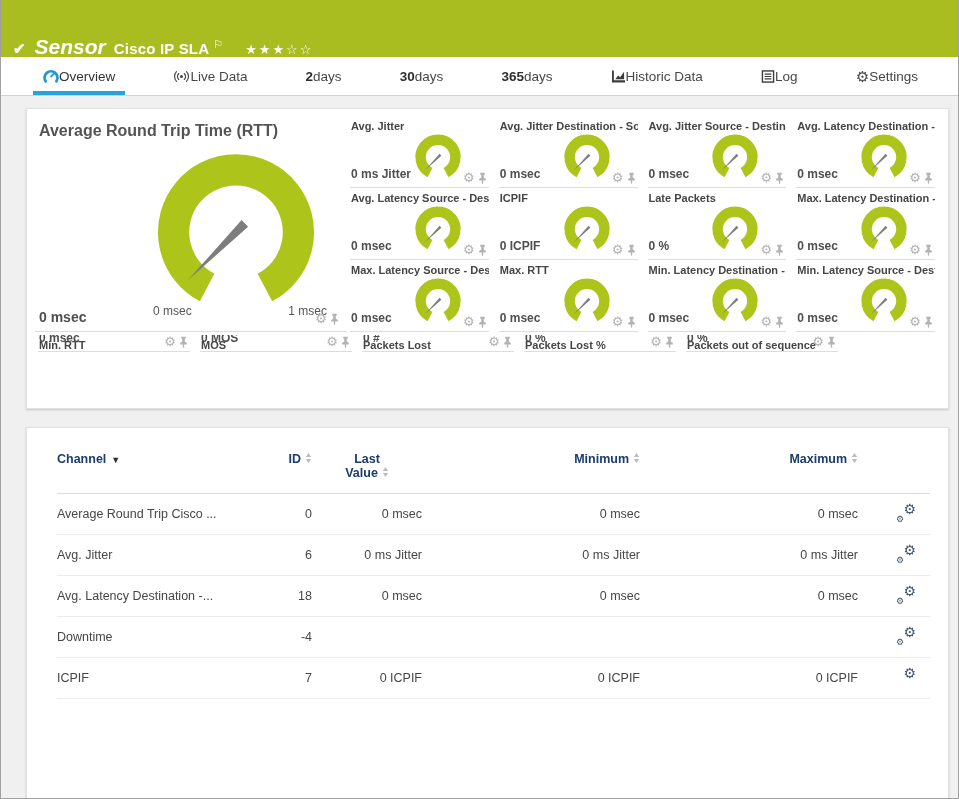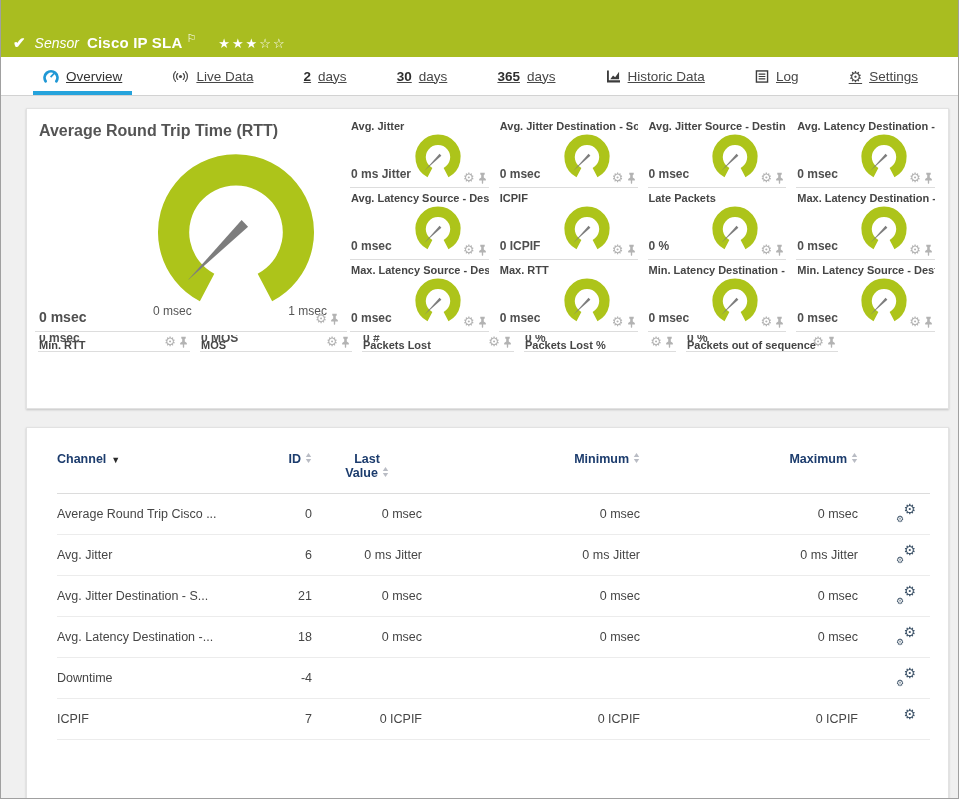--- a/index.html
+++ b/index.html
@@ -9,34 +9,34 @@
   .window {
     width:959px; height:799px; background:#f0f0f0;
     border-left:1px solid #a0a0a0; border-right:1px solid #a0a0a0; border-bottom:1px solid #a0a0a0;
     overflow:hidden; position:relative;
   }
 
   
   .sensor-header { height:57px; background:#a9bd20; color:#fff; padding:5px 14px 0 12px; }
   .hrow { display:flex; align-items:baseline; }
   .check-glyph { font-size:15px; font-weight:bold; margin-right:9px; }
-  .kind-label { font-style:italic; font-size:14px; margin-right:8px; font-weight:normal;margin-top:30px; }
+  .kind-label { font-style:italic; font-size:21px; margin-right:8px; font-weight:bold;margin-top:30px; }
   .sensor-name { font-weight:bold; font-size:15px; letter-spacing:.2px; }
   .flag-glyph { font-size:11px; margin-left:4px; position:relative; top:-6px; cursor:pointer; }
   .stars { margin-left:22px; font-size:13px; letter-spacing:2px; cursor:pointer; }
   .hrow2 { margin:3px 0 0 41px; font-size:11px; font-weight:bold; }
 
   
   .tabs {
     height:39px; background:#fff; border-bottom:1px solid #d2d2d2;
     display:flex; align-items:stretch; justify-content:space-between;
     padding:0 34px 0 36px;
   }
-  .tab { display:flex; align-items:center; gap:7px; padding:0 6px; font-size:13.5px;
-         color:#474747; position:relative; cursor:pointer; white-space:nowrap;text-decoration:underline; }
+  .tab { display:flex; align-items:center; padding:0 6px; font-size:13.5px;
+         color:#474747; position:relative; cursor:pointer; white-space:nowrap; }
   .tab .num { font-weight:bold; color:#2e2e2e; }
   .tab.active { font-weight:normal; color:#333; }
   .tab.active::after { content:""; position:absolute; left:-4px; right:-4px; bottom:0; height:4px; background:#25a3dc; }
   .tab .ticon { display:inline-flex; align-items:center; }
   .gearglyph { font-size:15px; color:#4a4a4a; line-height:1; }
 
   
   .content { padding:12px 9px 0 25px; }
   .card { background:#fff; border:1px solid #e2e2e2; box-shadow:0 1px 2px rgba(0,0,0,.18); }
 
@@ -447,28 +447,20 @@
             </tr>
             <tr>
               <td class="c-channel">Avg. Jitter</td>
               <td class="c-id">6</td>
               <td class="c-last">0 ms Jitter</td>
               <td class="c-min">0 ms Jitter</td>
               <td class="c-max">0 ms Jitter</td>
               <td class="c-set"><span class="chgear"><span class="g2">⚙</span><span class="g1">⚙</span></span></td>
             </tr>
             <tr>
-              <td class="c-channel">Avg. Jitter Destination - S...</td>
-              <td class="c-id">21</td>
-              <td class="c-last">0 msec</td>
-              <td class="c-min">0 msec</td>
-              <td class="c-max">0 msec</td>
-              <td class="c-set"><span class="chgear"><span class="g2">⚙</span><span class="g1">⚙</span></span></td>
-            </tr>
-            <tr>
               <td class="c-channel">Avg. Latency Destination -...</td>
               <td class="c-id">18</td>
               <td class="c-last">0 msec</td>
               <td class="c-min">0 msec</td>
               <td class="c-max">0 msec</td>
               <td class="c-set"><span class="chgear"><span class="g2">⚙</span><span class="g1">⚙</span></span></td>
             </tr>
             <tr>
               <td class="c-channel">Downtime</td>
               <td class="c-id">-4</td>

